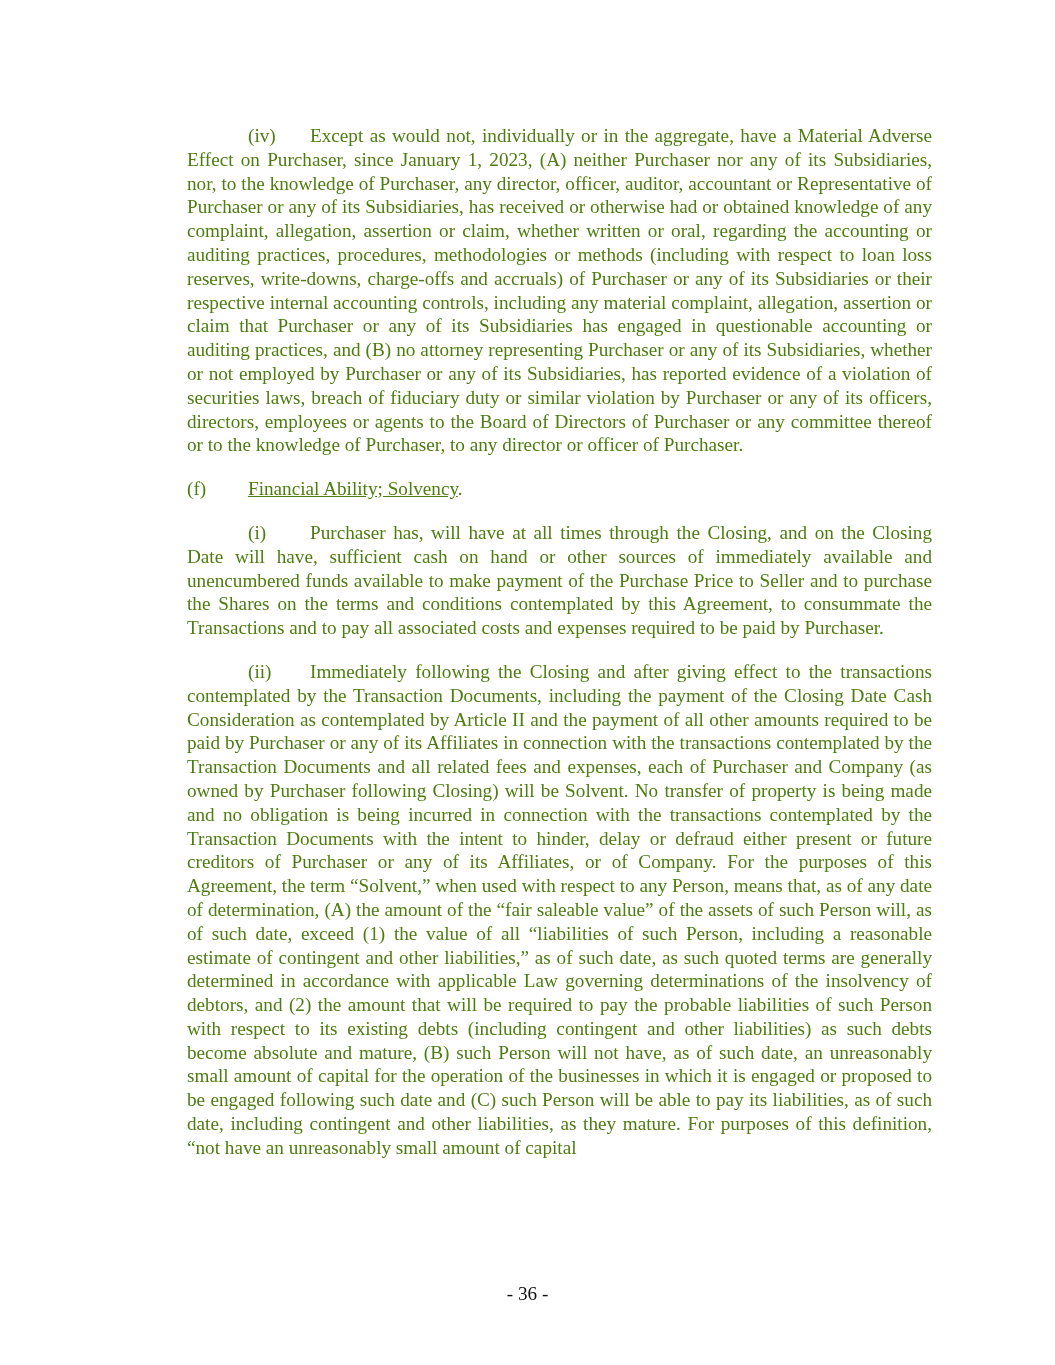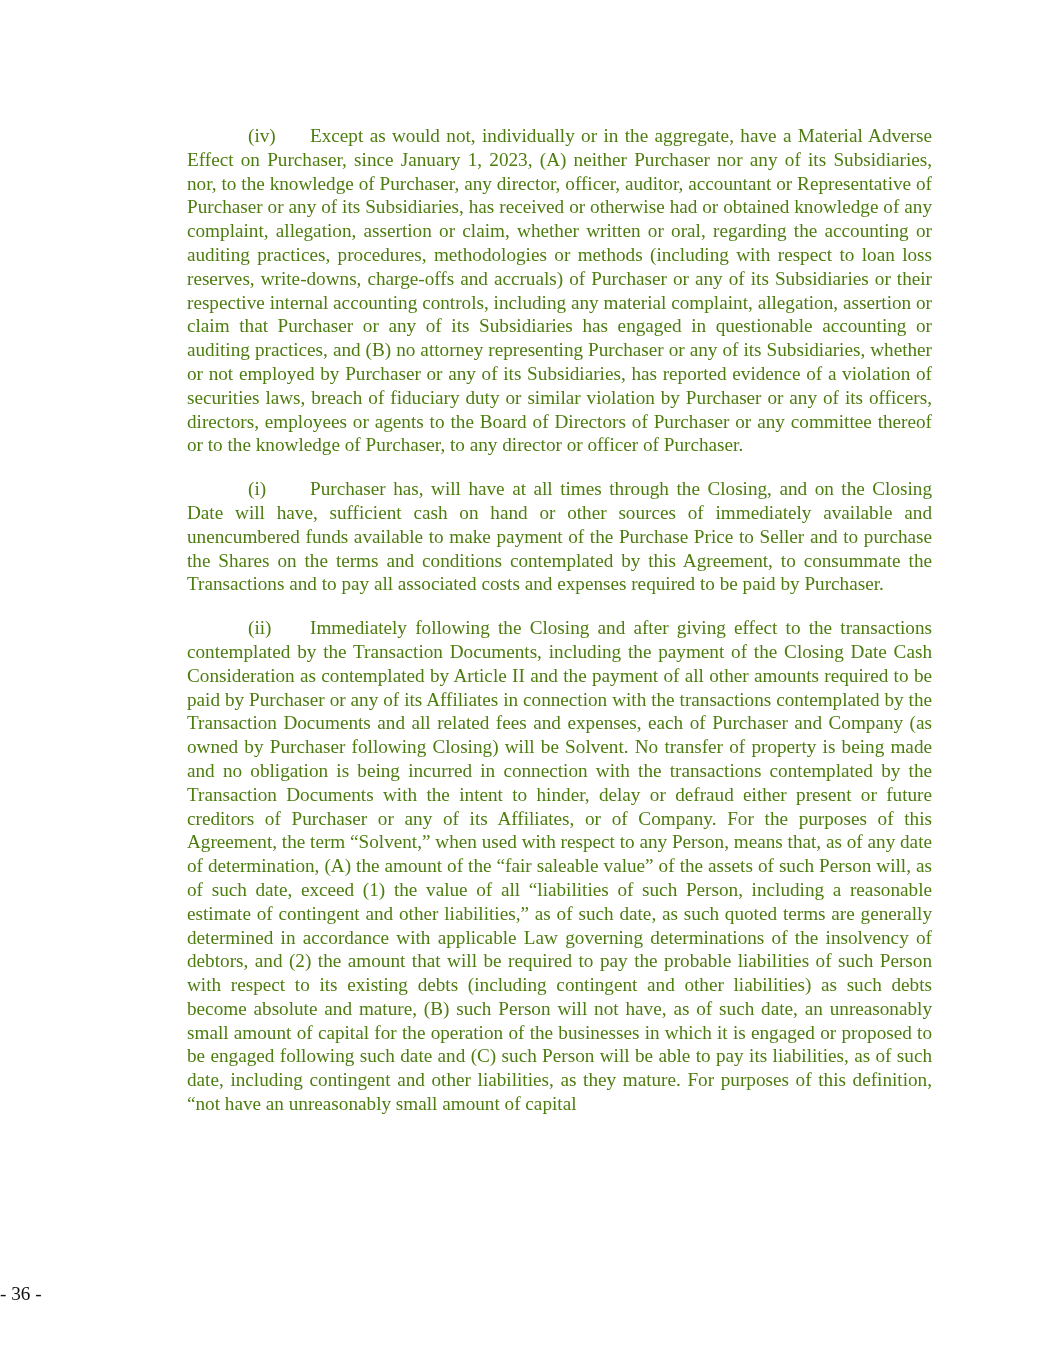--- a/index.html
+++ b/index.html
@@ -20,34 +20,37 @@
     }
     .indent-first { text-indent: 61px; }
     .num { display: inline-block; width: 62px; text-indent: 0; }
     .heading { margin: 0 0 20px 0; }
     .heading .num { width: 61px; }
     .heading .title { text-decoration: underline; }
     .page-number {
       position: absolute;
       left: 0; right: 0;
       top: 1283px;
-      text-align: left;
+      text-align: center;
       font-family: "Liberation Serif", serif;
       font-size: 19.2px;
       color: #111111;
     }
   </style>
 </head>
 <body>
 
 <div class="page">
   <p class="para indent-first">
     <span class="num">(iv)</span><span>Except as would not, individually or in the aggregate, have a Material Adverse Effect on Purchaser, since January 1, 2023, (A) neither Purchaser nor any of its Subsidiaries, nor, to the knowledge of Purchaser, any director, officer, auditor, accountant or Representative of Purchaser or any of its Subsidiaries, has received or otherwise had or obtained knowledge of any complaint, allegation, assertion or claim, whether written or oral, regarding the accounting or auditing practices, procedures, methodologies or methods (including with respect to loan loss reserves, write-downs, charge-offs and accruals) of Purchaser or any of its Subsidiaries or their respective internal accounting controls, including any material complaint, allegation, assertion or claim that Purchaser or any of its Subsidiaries has engaged in questionable accounting or auditing practices, and (B) no attorney representing Purchaser or any of its Subsidiaries, whether or not employed by Purchaser or any of its Subsidiaries, has reported evidence of a violation of securities laws, breach of fiduciary duty or similar violation by Purchaser or any of its officers, directors, employees or agents to the Board of Directors of Purchaser or any committee thereof or to the knowledge of Purchaser, to any director or officer of Purchaser.</span>
   </p>
 
+  <p class="heading">
+    <span class="num">(f)</span><span class="title">Financial Ability; Solvency</span><span>.</span>
+  </p>
 
   <p class="para indent-first">
     <span class="num">(i)</span><span>Purchaser has, will have at all times through the Closing, and on the Closing Date will have, sufficient cash on hand or other sources of immediately available and unencumbered funds available to make payment of the Purchase Price to Seller and to purchase the Shares on the terms and conditions contemplated by this Agreement, to consummate the Transactions and to pay all associated costs and expenses required to be paid by Purchaser.</span>
   </p>
 
   <p class="para indent-first">
     <span class="num">(ii)</span><span>Immediately following the Closing and after giving effect to the transactions contemplated by the Transaction Documents, including the payment of the Closing Date Cash Consideration as contemplated by Article II and the payment of all other amounts required to be paid by Purchaser or any of its Affiliates in connection with the transactions contemplated by the Transaction Documents and all related fees and expenses, each of Purchaser and Company (as owned by Purchaser following Closing) will be Solvent. No transfer of property is being made and no obligation is being incurred in connection with the transactions contemplated by the Transaction Documents with the intent to hinder, delay or defraud either present or future creditors of Purchaser or any of its Affiliates, or of Company. For the purposes of this Agreement, the term “Solvent,” when used with respect to any Person, means that, as of any date of determination, (A) the amount of the “fair saleable value” of the assets of such Person will, as of such date, exceed (1) the value of all “liabilities of such Person, including a reasonable estimate of contingent and other liabilities,” as of such date, as such quoted terms are generally determined in accordance with applicable Law governing determinations of the insolvency of debtors, and (2) the amount that will be required to pay the probable liabilities of such Person with respect to its existing debts (including contingent and other liabilities) as such debts become absolute and mature, (B) such Person will not have, as of such date, an unreasonably small amount of capital for the operation of the businesses in which it is engaged or proposed to be engaged following such date and (C) such Person will be able to pay its liabilities, as of such date, including contingent and other liabilities, as they mature. For purposes of this definition, “not have an unreasonably small amount of capital</span>
   </p>
 </div>
 

